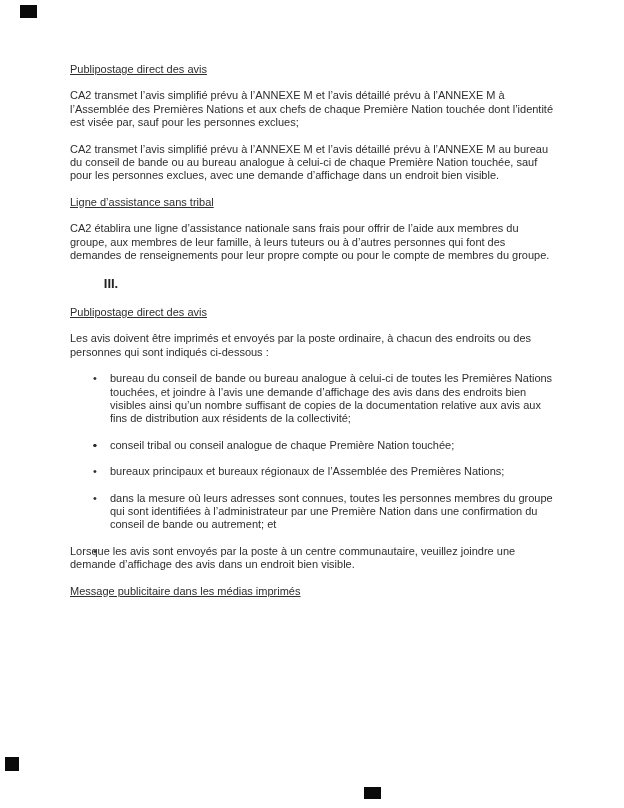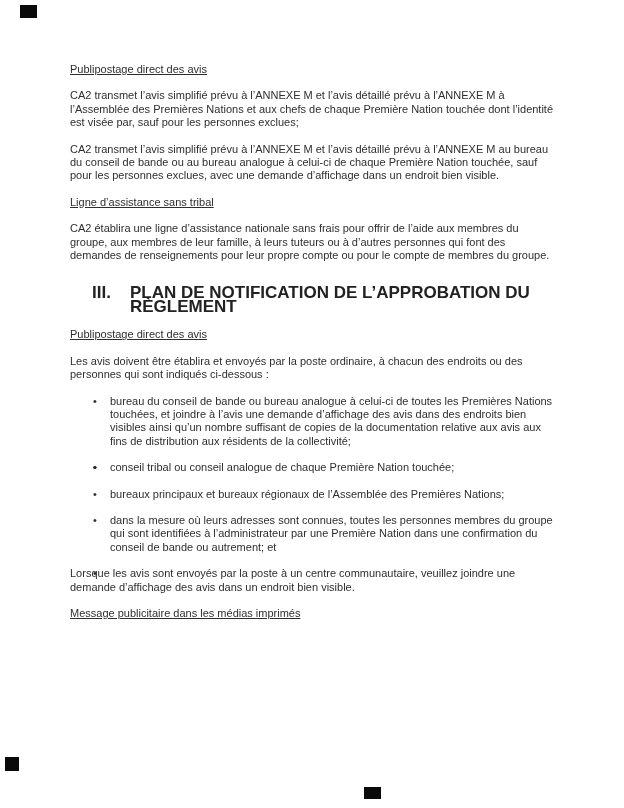--- a/index.html
+++ b/index.html
@@ -26,24 +26,25 @@
     -webkit-font-smoothing: antialiased;
   }
   .block { margin: 0 0 13px 0; }
   .heading {
     text-decoration: underline;
     text-underline-offset: 1px;
   }
   .section_title {
     display: flex;
     font-weight: bold;
-    font-size: 17px;
+    font-size: 13px;
     color: #222222;
-    margin-top: 24px;
+    margin-top: 15px;
     margin-bottom: 15px;
+    text-align: center;
   }
   .section_title .num {
     flex: none;
     margin-left: 22px;
     width: 38px;
   }
   .bullet {
     position: relative;
     padding-left: 40px;
   }
@@ -68,24 +69,23 @@
   <div class="scan-mark bl"></div>
   <div class="scan-mark br"></div>
   <div class="content" id="doc-content">
       <div class="block heading">Publipostage direct des avis</div>
       <div class="block paragraph">CA2 transmet l’avis simplifié prévu à l’ANNEXE M et l’avis détaillé prévu à l’ANNEXE M à l’Assemblée des Premières Nations et aux chefs de chaque Première Nation touchée dont l’identité est visée par, sauf pour les personnes exclues;</div>
       <div class="block paragraph">CA2 transmet l’avis simplifié prévu à l’ANNEXE M et l’avis détaillé prévu à l’ANNEXE M au bureau du conseil de bande ou au bureau analogue à celui-ci de chaque Première Nation touchée, sauf pour les personnes exclues, avec une demande d’affichage dans un endroit bien visible.</div>
       <div class="block heading">Ligne d’assistance sans tribal</div>
       <div class="block paragraph">CA2 établira une ligne d’assistance nationale sans frais pour offrir de l’aide aux membres du groupe, aux membres de leur famille, à leurs tuteurs ou à d’autres personnes qui font des demandes de renseignements pour leur propre compte ou pour le compte de membres du groupe.</div>
       <div class="block section_title">
         <span class="num">III.</span>
-        <span class="stext">PLAN DE NOTIFICATION DE L’APPROBATION DU RÈGLEMENT</span>
       </div>
       <div class="block heading">Publipostage direct des avis</div>
-      <div class="block paragraph">Les avis doivent être établira et envoyés par la poste ordinaire, à chacun des endroits ou des personnes qui sont indiqués ci-dessous :</div>
+      <div class="block paragraph">Les avis doivent être imprimés et envoyés par la poste ordinaire, à chacun des endroits ou des personnes qui sont indiqués ci-dessous :</div>
       <div class="block bullet"><span class="marker">•</span><span class="btext">bureau du conseil de bande ou bureau analogue à celui-ci de toutes les Premières Nations touchées, et joindre à l’avis une demande d’affichage des avis dans des endroits bien visibles ainsi qu’un nombre suffisant de copies de la documentation relative aux avis aux fins de distribution aux résidents de la collectivité;</span></div>
       <div class="block bullet"><span class="marker">•</span></div>
       <div class="block bullet"><span class="marker">•</span></div>
       <div class="block bullet"><span class="marker">•</span><span class="btext">conseil tribal ou conseil analogue de chaque Première Nation touchée;</span></div>
       <div class="block bullet"><span class="marker">•</span><span class="btext">bureaux principaux et bureaux régionaux de l’Assemblée des Premières Nations;</span></div>
       <div class="block bullet"><span class="marker">•</span><span class="btext">dans la mesure où leurs adresses sont connues, toutes les personnes membres du groupe qui sont identifiées à l’administrateur par une Première Nation dans une confirmation du conseil de bande ou autrement; et</span></div>
       <div class="block bullet"><span class="marker">•</span></div>
       <div class="block paragraph">Lorsque les avis sont envoyés par la poste à un centre communautaire, veuillez joindre une demande d’affichage des avis dans un endroit bien visible.</div>
       <div class="block heading">Message publicitaire dans les médias imprimés</div>
     </div>

